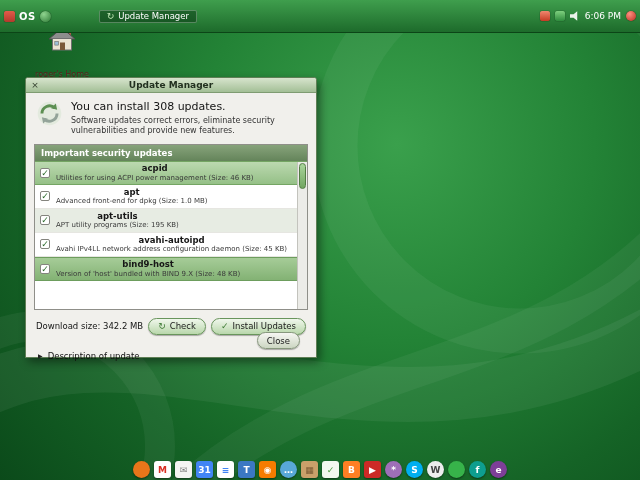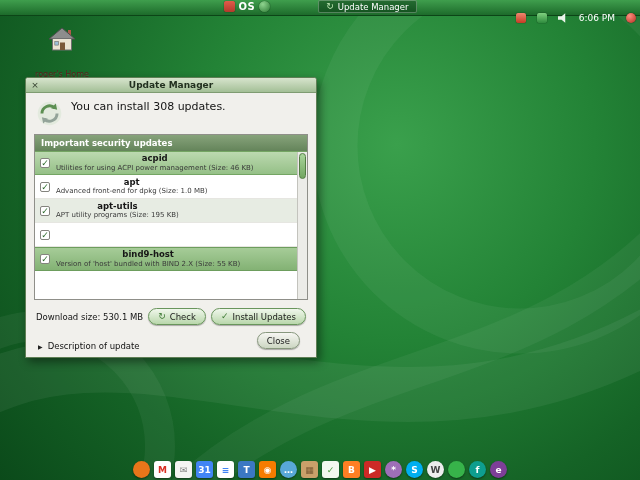--- a/index.html
+++ b/index.html
@@ -2,29 +2,29 @@
 <html><head>
 <meta charset="utf-8">
 <style>
   html,body{margin:0;padding:0;background:#222;}
   *{box-sizing:border-box;font-family:"DejaVu Sans",sans-serif;}
   .screen{position:relative;width:640px;height:480px;overflow:hidden;
     background:radial-gradient(circle at 62% 30%, #3aa04c 0%, #238336 38%, #156326 70%, #0b4a1a 100%);}
   
   .panel{position:absolute;top:0;left:0;width:640px;height:16px;z-index:30;
     background:linear-gradient(#3f9e4d,#1d6b2b);border-bottom:1px solid #0c4517;
-    display:flex;align-items:center;padding:0 4px;color:#fff;flex-direction:column;}
+    display:flex;align-items:center;padding:16px 4px;color:#fff;}
   .panel-left{display:flex;align-items:center;gap:4px;}
   .logo-icon{width:11px;height:11px;border-radius:2px;background:linear-gradient(#e25b4a,#b33a2c);box-shadow:0 0 1px #000;}
   .logo-text{font-size:10px;font-weight:bold;letter-spacing:.5px;}
   .app-launcher{width:11px;height:11px;border-radius:50%;background:radial-gradient(circle at 35% 30%, #8fd48f, #2c7a34);box-shadow:0 0 1px #000;}
   .taskbar-item{display:flex;align-items:center;gap:4px;height:13px;margin-left:44px;padding:0 7px;
     background:rgba(0,35,10,.4);border:1px solid rgba(255,255,255,.28);border-radius:2px;font-size:8.5px;}
   .task-icon{color:#bfe6b4;font-size:9px;line-height:1;}
-  .panel-right{margin-left:auto;display:flex;align-items:center;gap:11px;}
+  .panel-right{margin-left:auto;display:flex;align-items:center;gap:5px;}
   .tray-sq{width:10px;height:10px;border-radius:2px;box-shadow:0 0 1px #000;}
   .vol-icon{width:10px;height:10px;background:#eaf3ea;
     clip-path:polygon(0 32%,38% 32%,75% 2%,75% 98%,38% 68%,0 68%);}
   .clock{font-size:9px;white-space:nowrap;}
   .tray-last{width:10px;height:10px;border-radius:50%;background:radial-gradient(circle at 35% 30%,#ff8f80,#b52c1e);box-shadow:0 0 1px #000;}
   
   .swirls{position:absolute;top:16px;left:0;z-index:1;pointer-events:none;}
   
   .home-shortcut{position:absolute;left:30px;top:27px;width:64px;text-align:center;z-index:5;cursor:default;}
   .home-label{font-size:8px;color:#5e1d1d;margin-top:15px;text-shadow:0 1px 1px rgba(255,255,255,.15);}
@@ -124,20 +124,21 @@
     <div class="win-header">
       <svg width="27" height="27" viewBox="0 0 24 24">
         <circle cx="12" cy="12" r="10.5" fill="#e3eade"></circle>
         <path d="M5.3 12a6.8 6.8 0 0 1 11.4-5" fill="none" stroke="#5d8f52" stroke-width="2.6"></path>
         <polygon points="17.6,3.2 18.8,8.6 13.4,7.4" fill="#5d8f52"></polygon>
         <path d="M18.7 12a6.8 6.8 0 0 1-11.4 5" fill="none" stroke="#93a399" stroke-width="2.6"></path>
         <polygon points="6.4,20.8 5.2,15.4 10.6,16.6" fill="#93a399"></polygon>
       </svg>
       <div class="header-text">
         <div class="h1">You can install 308 updates.</div>
+        <div class="h2">Software updates correct errors, eliminate security vulnerabilities and provide new features.</div>
       </div>
     </div>
 
     <div class="list">
       <div class="list-header">Important security updates</div>
 
       <div class="row sel">
         <span class="checkbox">✓</span>
         <span class="row-text">
           <div class="row-name">acpid</div>
@@ -153,36 +154,40 @@
       </div>
       <div class="row alt">
         <span class="checkbox">✓</span>
         <span class="row-text">
           <div class="row-name">apt-utils</div>
           <div class="row-desc">APT utility programs (Size: 195 KB)</div>
         </span>
       </div>
       <div class="row">
         <span class="checkbox">✓</span>
+        <span class="row-text">
+          <div class="row-name">avahi-autoipd</div>
+          <div class="row-desc">Avahi IPv4LL network address configuration daemon (Size: 45 KB)</div>
+        </span>
       </div>
       <div class="row sel2">
         <span class="checkbox">✓</span>
         <span class="row-text">
           <div class="row-name">bind9-host</div>
-          <div class="row-desc">Version of 'host' bundled with BIND 2.X (Size: 55 KB)</div>
+          <div class="row-desc">Version of 'host' bundled with BIND 9.X (Size: 48 KB)</div>
         </span>
       </div>
 
       <div class="scrollbar">
         <div class="thumb"></div>
       </div>
     </div>
 
     <div class="download-row">
-      <span class="dl-label">Download size: 530.1 MB</span>
+      <span class="dl-label">Download size: 342.2 MB</span>
       <button class="btn">
         <span class="bicon">↻</span>
         <span>Check</span>
       </button>
       <button class="btn">
         <span class="bicon">✓</span>
         <span>Install Updates</span>
       </button>
     </div>
 

